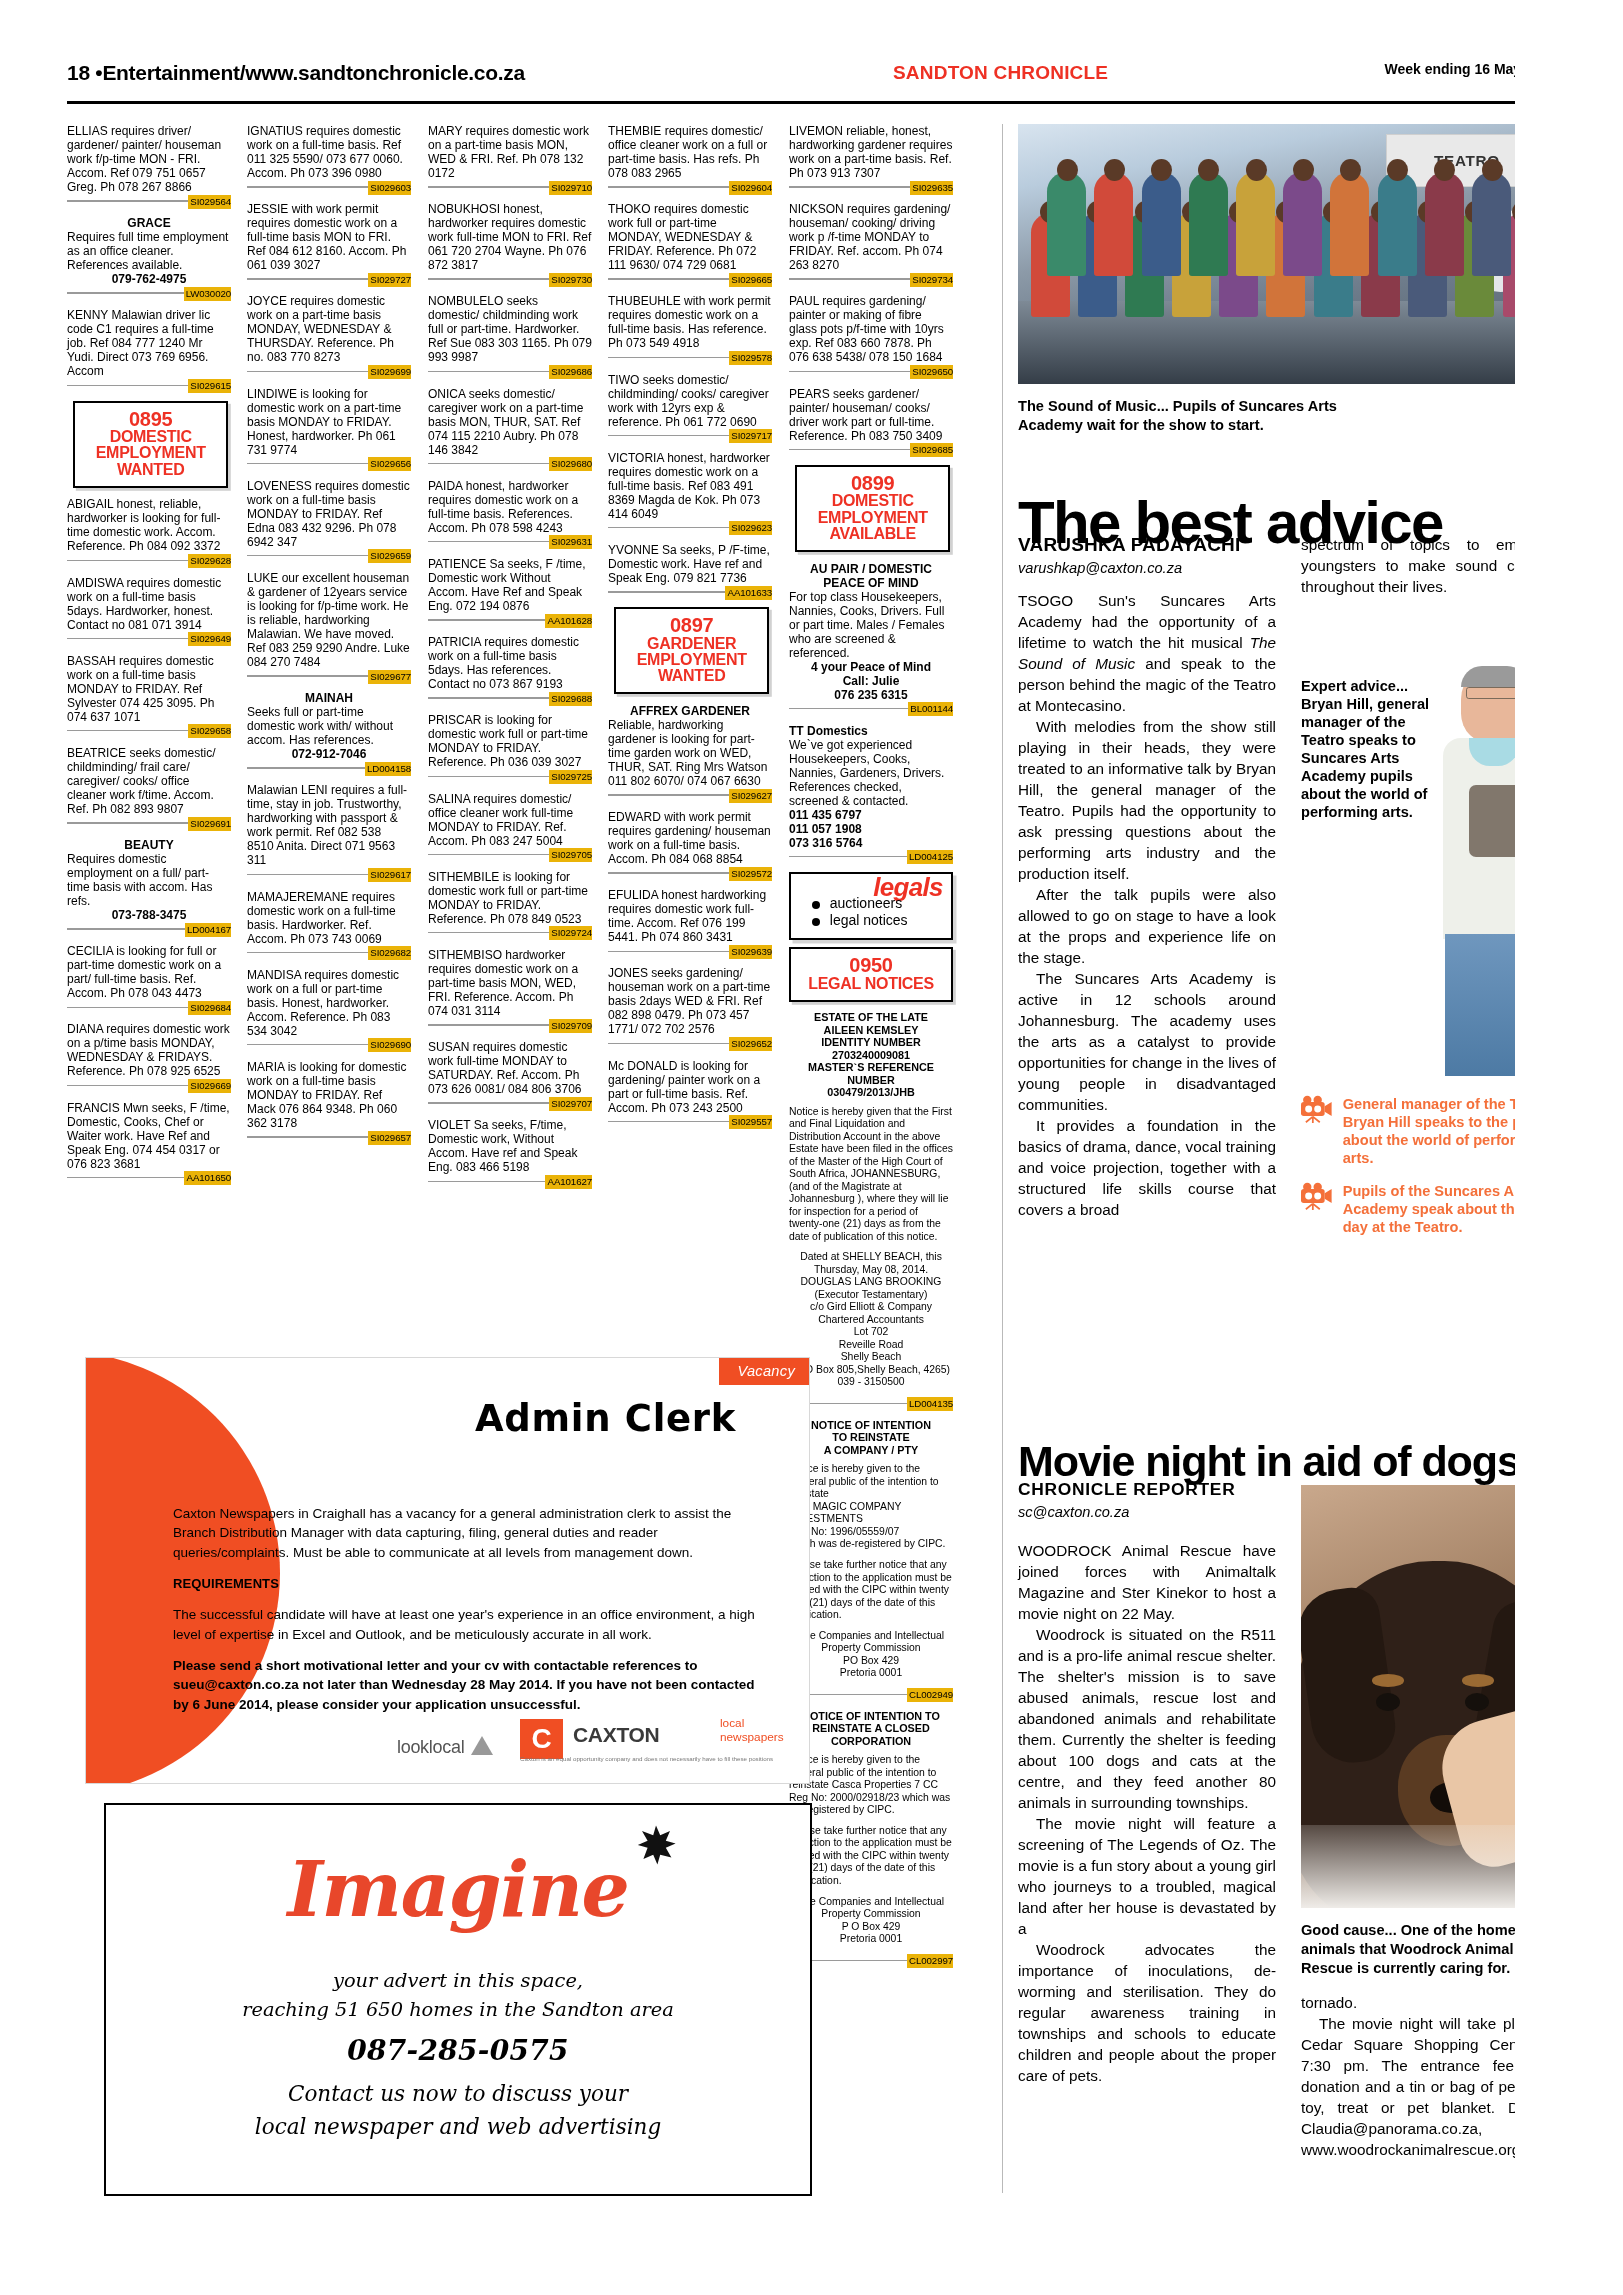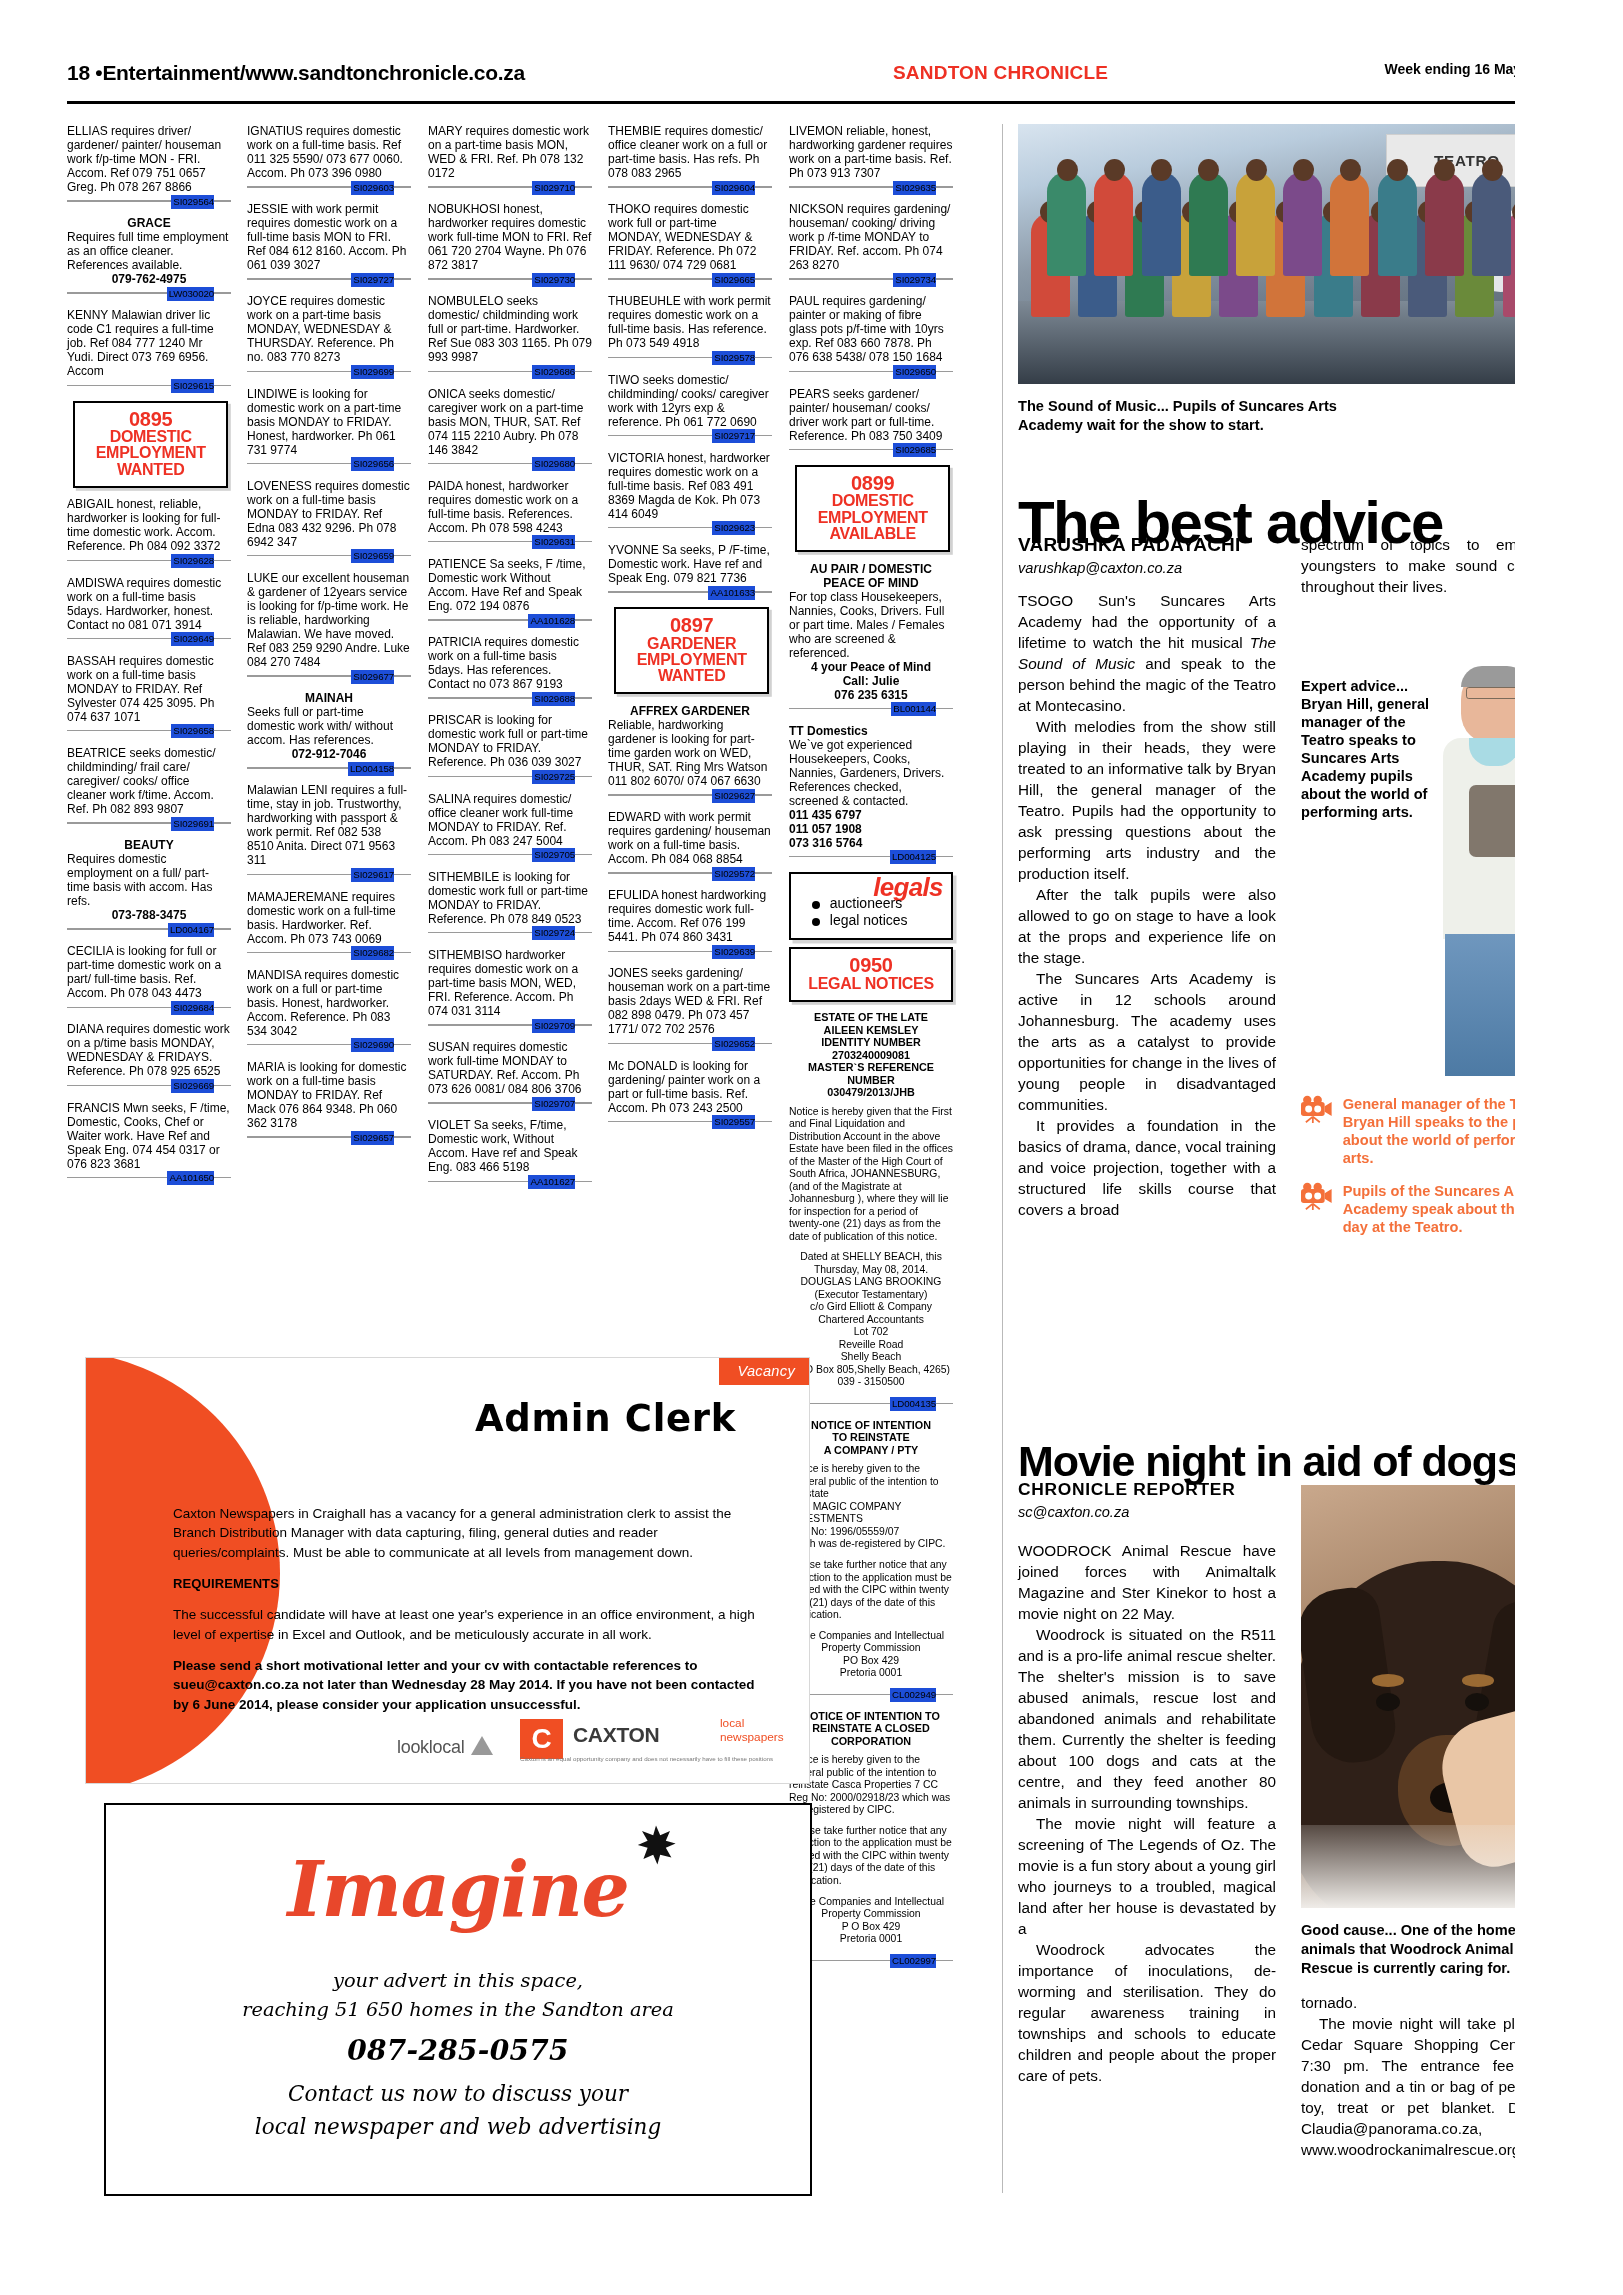--- a/index.html
+++ b/index.html
@@ -26,21 +26,21 @@
   .c3{left:428px;}
   .c4{left:608px;}
   .c5{left:789px;}
 
   .ad{margin:0 0 0 0;}
   .ad p{margin:0;}
   .ad-title{text-align:center;font-weight:bold;}
   .ad-phone{text-align:center;font-weight:bold;}
   .ref{position:relative;height:12.5px;margin:0.7px 0 9px 0;}
   .ref .line{position:absolute;left:0;right:0;top:5.6px;height:1.4px;background:#9a9a9a;}
-  .ref .code{position:absolute;right:17px;top:0;background:#1d4ed8;padding-left:2.1px;font-size:9.7px;letter-spacing:-0.1px;}
+  .ref .code{position:absolute;right:0;top:0;background:#eab308;padding-left:2.1px;font-size:9.7px;letter-spacing:-0.1px;}
 
   
   .cat-box{
     border:2.1px solid #000;background:#fff;
     text-align:center;color:#ee3124;font-weight:bold;
     padding:6.2px 0 7.6px 0;margin:7px 0 9.7px 0;
     line-height:1.02;
     box-shadow:2.8px 2.8px 0 rgba(0,0,0,.18);
   }
   .cat-box .num{font-size:20px;display:block;letter-spacing:-0.3px;}

